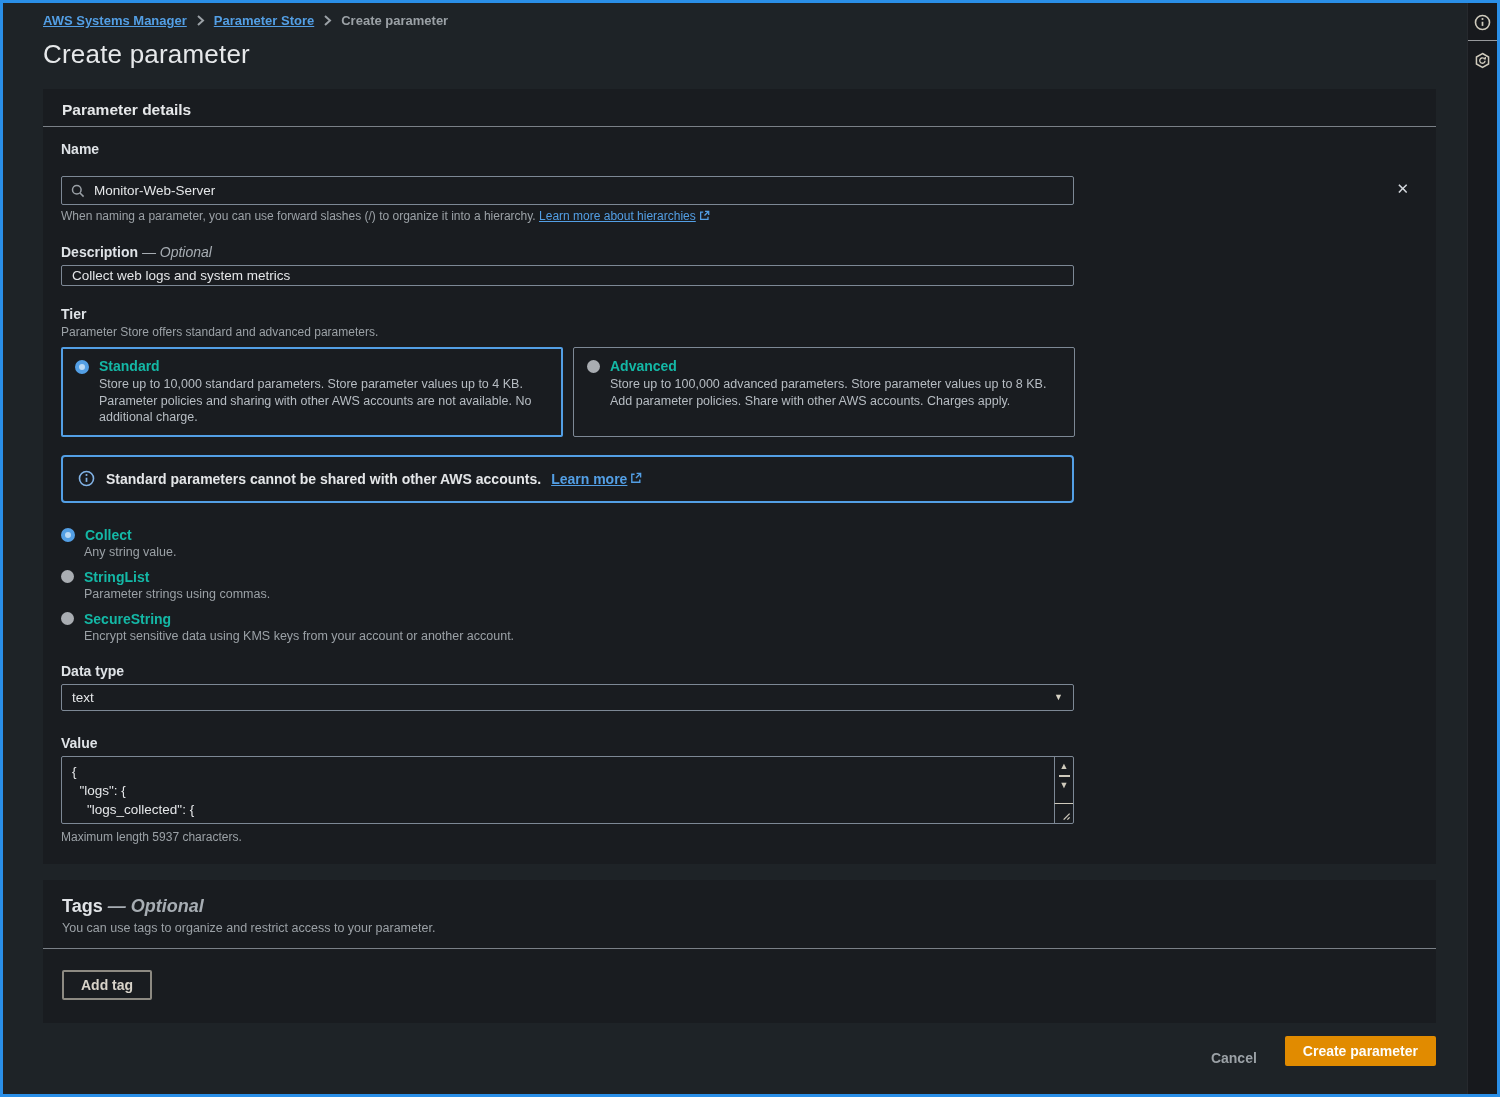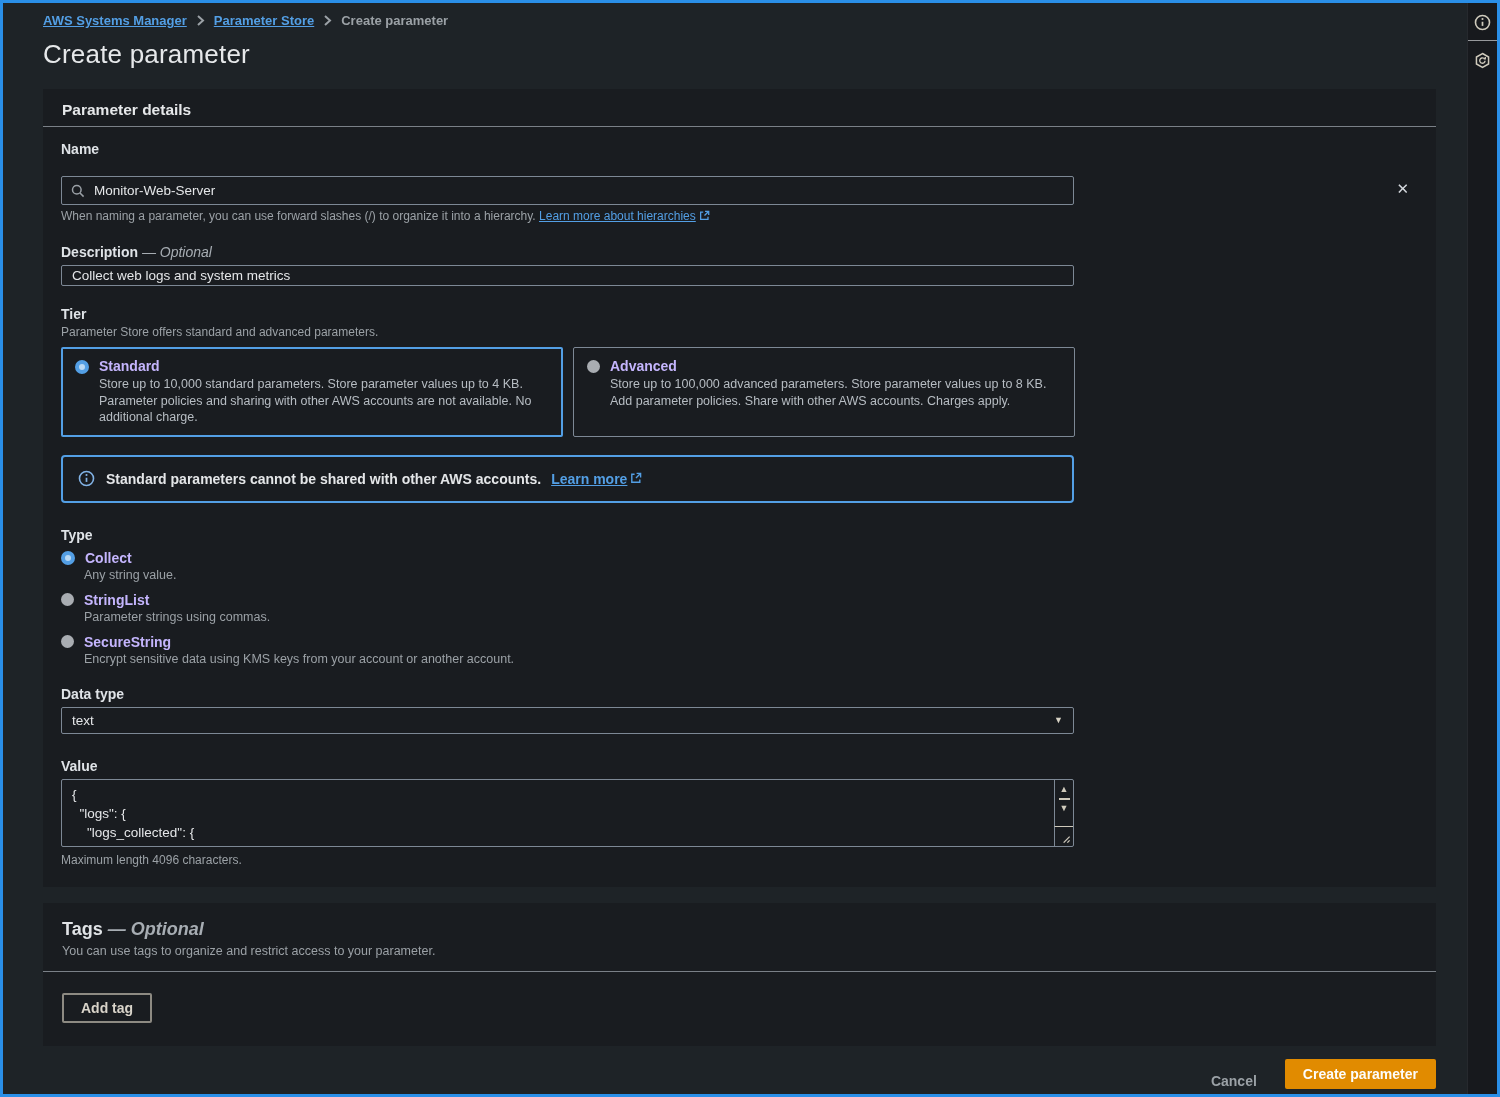--- a/index.html
+++ b/index.html
@@ -48,21 +48,21 @@
 
   
   .tier-sub { margin-top:3px; }
   .tier-cards { display:flex; gap:10px; margin-top:8px; }
   .tier-card { width:502px; min-height:67px; border-radius:2px; padding:10px 13px; display:flex; align-items:flex-start; cursor:pointer; }
   .tier-card.selected { border:2px solid #539fe5; padding:9px 12px; }
   .tier-card.unselected { border:1px solid #7d8895; }
   .radio { width:13px; height:13px; border-radius:50%; flex:0 0 auto; margin-top:2px; margin-right:10px; }
   .radio.sel { width:14px; height:14px; border:4px solid #539fe5; background:#b9d9f5; }
   .radio.unsel { background:#a9adb2; }
-  .opt-title { font-size:14px; font-weight:700; color:#c4b5fd; }
+  .opt-title { font-size:14px; font-weight:700; color:#14b8a6; }
   .opt-desc { font-size:12.5px; color:#b7bdc3; line-height:1.32; margin-top:2px; max-width:452px; }
 
   
   .banner { margin-top:18px; width:1013px; border:2px solid #539fe5; border-radius:4px; padding:13px 15px; display:flex; align-items:center; }
   .banner-icon { color:#82b3e6; margin-right:11px; display:flex; }
   .banner-text { font-size:14px; font-weight:700; color:#e4e6e8; }
   .banner .link { font-weight:700; font-size:14px; margin-left:10px; }
 
   
   .type-group { margin-top:7px; }
@@ -210,21 +210,20 @@
         <span class="banner-text">Standard parameters cannot be shared with other AWS accounts.</span>
         <a class="link">Learn more</a>
           <span class="ext-icon"><svg width="12" height="12" viewBox="0 0 12 12">
               <path d="M4.6 2.2H1.8v8h8V7.4" fill="none" stroke="currentColor" stroke-width="1.4"></path>
               <path d="M6.6 1.4h4v4" fill="none" stroke="currentColor" stroke-width="1.4"></path>
               <line x1="10.4" y1="1.6" x2="6" y2="6" stroke="currentColor" stroke-width="1.4"></line>
             </svg></span>
       </div>
 
       <div class="section" style="margin-top:24px;">
-        <div class="field-label">Type</div>
         <div class="type-group">
           <div class="type-opt">
             <div class="type-row">
               <span class="radio sel"></span>
               <span class="opt-title">Collect</span>
             </div>
             <div class="type-desc">Any string value.</div>
           </div>
           <div class="type-opt">
             <div class="type-row">
@@ -262,21 +261,21 @@
             <span class="thumb"></span>
             <span class="arrow">▼</span>
           </div>
           <div class="resize-box">
             <svg width="11" height="11" viewBox="0 0 12 12">
                 <line x1="10.5" y1="4" x2="4" y2="10.5" stroke="#cfcabc" stroke-width="1.4"></line>
                 <line x1="10.5" y1="8" x2="8" y2="10.5" stroke="#cfcabc" stroke-width="1.4"></line>
               </svg>
           </div>
         </div>
-        <div class="help-text" style="margin-top:6px;">Maximum length 4096 characters.</div>
+        <div class="help-text" style="margin-top:6px;">Maximum length 5937 characters.</div>
       </div>
 
     </div>
   </section>
 
   <section class="panel tags-panel">
     <div class="tags-header">
       <div class="tags-title">
         <span>Tags</span>
         <span class="optional">— Optional</span>

